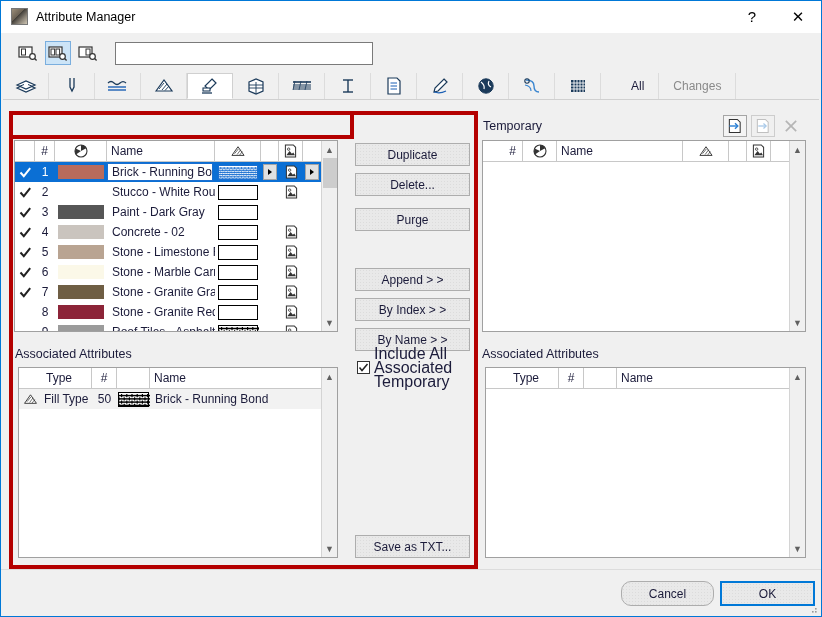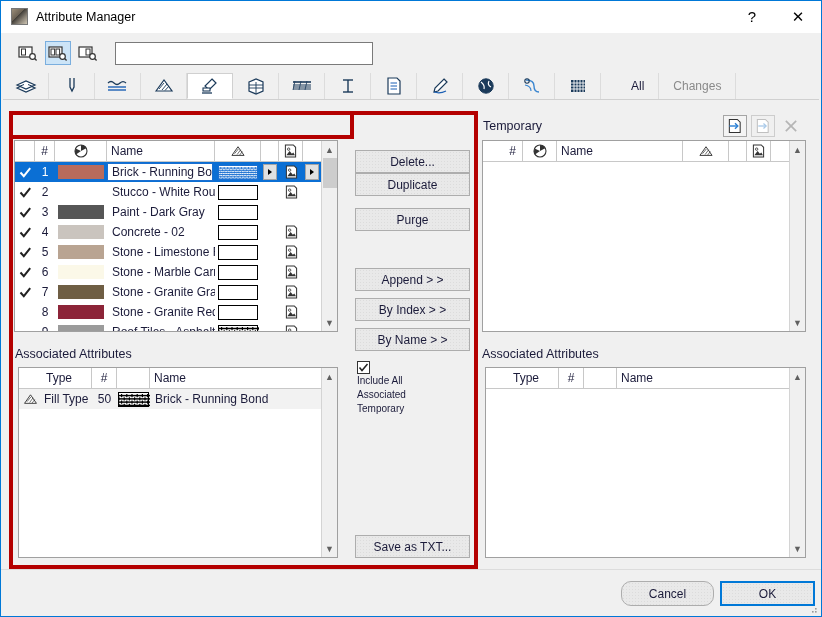--- a/index.html
+++ b/index.html
@@ -156,21 +156,21 @@
     background-size:3px 3px;
   }
 
   .imgbtn{
     width:24px;height:22px;border:1px solid #a5a5a5;background:#f4f4f4;
     box-sizing:border-box;display:flex;align-items:center;justify-content:center;
   }
   .imgbtn.dis{border-color:#cdcdcd;background:#f0f0f0;}
   .imgbtn.flat{border-color:transparent;background:transparent;}
 
-  .cbrow{display:flex;align-items:flex-start;font-size:10px;line-height:14px;flex-direction:column;}
+  .cbrow{display:flex;align-items:flex-start;font-size:16px;line-height:14px;}
   .cbox{
     width:13px;height:13px;border:1px solid #333;background:#fff;
     box-sizing:border-box;display:flex;align-items:center;justify-content:center;
     margin-right:4px;flex:0 0 auto;margin-top:14px;
   }
   .cbox svg{display:block;}
 
   .footer{
     position:absolute;left:0;right:0;bottom:0;height:46px;
     background:#f0f0f0;border-top:1px solid #dcdcdc;
@@ -711,22 +711,22 @@
         <div class="vsb">
           <div class="ar">▲</div>
           <div class="thumb" style="height:30px;"></div>
           <div class="trk"></div>
           <div class="ar">▼</div>
         </div>
       </div>
     </div>
 
     <div style="position:absolute;left:354px;top:36px;width:115px;">
+      <div class="btn" style="height:23px;">Duplicate</div>
       <div class="btn" style="height:23px;margin-top:7px;">Delete...</div>
-      <div class="btn" style="height:23px;">Duplicate</div>
       <div class="btn" style="height:23px;margin-top:12px;">Purge</div>
       <div class="btn" style="height:23px;margin-top:37px;">Append &gt; &gt;</div>
       <div class="btn" style="height:23px;margin-top:7px;">By Index &gt; &gt;</div>
       <div class="btn" style="height:23px;margin-top:7px;">By Name &gt; &gt;</div>
     </div>
 
     <div class="cbrow" style="position:absolute;left:356px;top:240px;width:112px;">
       <div class="cbox">
         <svg width="11" height="11" viewBox="0 0 11 11">
           <path d="M1.5 5.5 L4 8.5 L9.5 2" fill="none" stroke="#222" stroke-width="1.5"></path>

